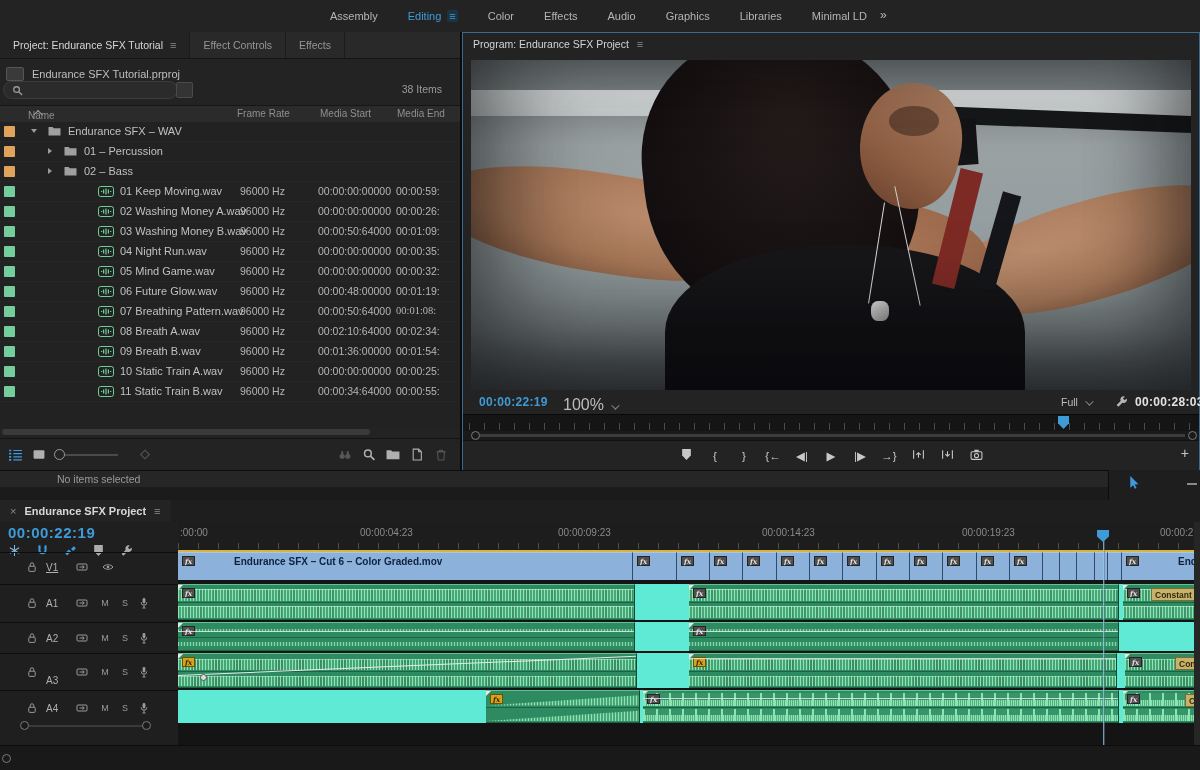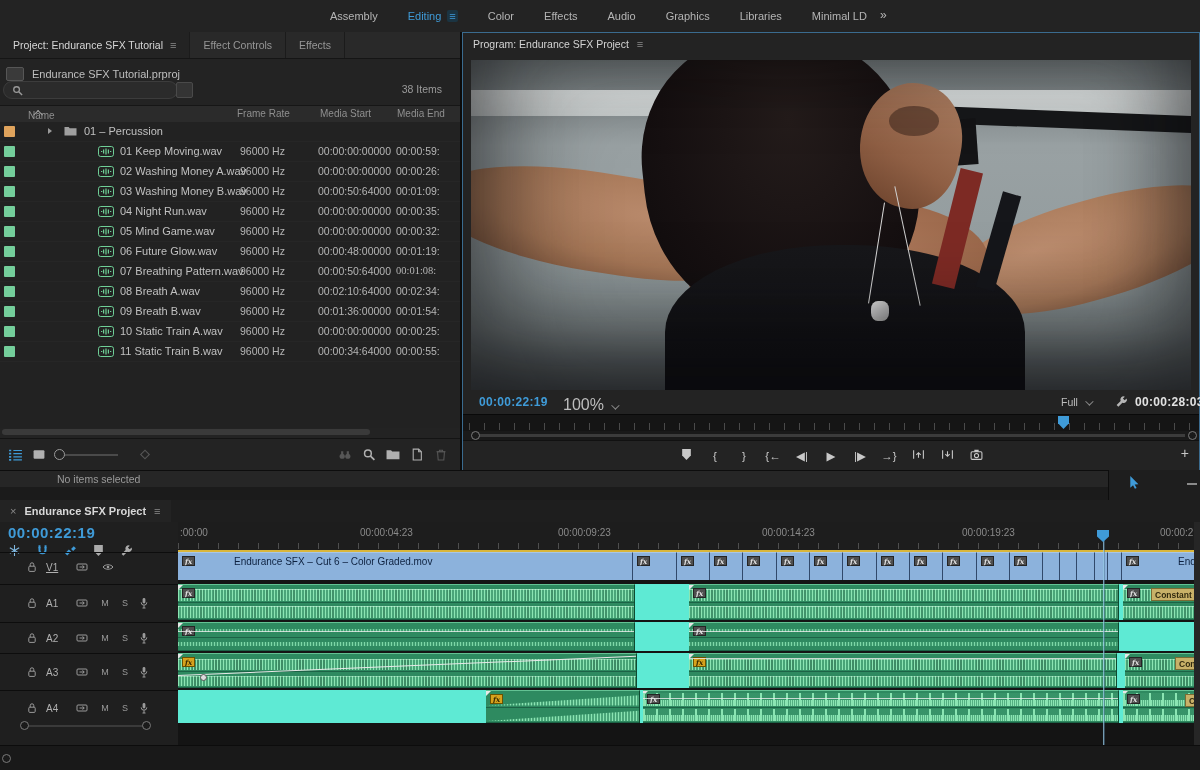--- a/index.html
+++ b/index.html
@@ -98,21 +98,21 @@
   .msbtn{position:absolute;width:14px;height:13px;font-size:9px;color:#9a9a9a;text-align:center;line-height:13px;}
   #tl-zoombar{position:absolute;left:24px;top:203px;width:124px;height:2px;background:#3a3a3a;}
   #tl-tracks{position:absolute;left:178px;top:22px;width:1022px;height:223px;background:#141414;overflow:hidden;}
   #ruler{position:absolute;left:0;top:0;width:100%;height:28px;background:#1d1d1d;border-bottom:1px solid #0c0c0c;}
   #ruler-ticks{position:absolute;left:0;right:0;bottom:1px;height:6px;
     background:repeating-linear-gradient(90deg,#4e4e4e 0 1px,transparent 1px 20px);}
   .rlabel{position:absolute;top:5px;font-size:10px;color:#8a8a8a;white-space:nowrap;}
   #workarea{position:absolute;left:0;top:28px;width:100%;height:2px;background:#d9b63b;}
   .lane{position:absolute;left:0;width:100%;background:#5eead4;}
   .vclip{position:absolute;background:#8cb2dc;border-right:1px solid #31496b;border-top:1px solid #a9c6e6;box-sizing:border-box;overflow:hidden;}
-  .vclip .cname{position:absolute;left:20px;top:3px;font-size:10px;color:#0e2240;white-space:nowrap;font-weight:normal;padding-left:36px;}
+  .vclip .cname{position:absolute;left:20px;top:3px;font-size:10px;color:#0e2240;white-space:nowrap;font-weight:bold;padding-left:36px;}
   .fx{position:absolute;top:3px;left:4px;width:13px;height:10px;background:#4e4e4e;border:1px solid #242424;color:#e0e0e0;
       font:italic bold 7px "DejaVu Serif",serif;text-align:center;line-height:9px;box-sizing:border-box;}
   .fx.yellow{background:#d7a21d;color:#3a2d00;border-color:#6b5200;}
   .aclip{position:absolute;background:#2e8a60;border-right:1px solid #0f4a30;border-top:1px solid #63c293;box-sizing:border-box;overflow:hidden;}
   .aclip:before{content:"";position:absolute;left:0;top:0;border-top:5px solid #e8e8e8;border-right:5px solid transparent;}
   .alane{position:absolute;left:0;width:100%;border-bottom:1px solid #1c6346;}
   .wv{position:absolute;left:0;right:0;}
   .wv.dense{bottom:1px;height:62%;border-top:1px solid rgba(210,255,228,.55);
     background:repeating-linear-gradient(90deg,#8be5b3 0 1px,rgba(139,229,179,.3) 1px 3px),
                repeating-linear-gradient(90deg,rgba(20,80,52,0) 0 9px,rgba(20,80,52,.5) 9px 13px);}
@@ -200,27 +200,47 @@
   <div id="items-count" class="abs">38 Items</div>
   <div id="cols" class="abs">
     <span style="left:28px"><span>Name</span><i class="chev-up"></i></span>
     <span style="left:237px">Frame Rate</span>
     <span style="left:320px">Media Start</span>
     <span style="left:397px">Media End</span>
   </div>
   <div id="tree" class="abs">
       <div class="trow">
         <span class="lab orange"></span>
+        <span class="tchev down" style="left: 32px;"></span>
+        <span class="fold ic" style="left: 48px;">
+          <svg viewBox="0 0 13 10">
+            <path d="M.5 1h4.2l1 1.3h6.8V9.5H.5z" fill="currentColor"></path>
+          </svg>
+        </span>
+        <span class="tname" style="left: 68px;">Endurance SFX – WAV</span>
+      </div>
+      <div class="trow">
+        <span class="lab orange"></span>
         <span class="tchev" style="left: 48px;"></span>
         <span class="fold ic" style="left: 64px;">
           <svg viewBox="0 0 13 10">
             <path d="M.5 1h4.2l1 1.3h6.8V9.5H.5z" fill="currentColor"></path>
           </svg>
         </span>
         <span class="tname" style="left: 84px;">01 – Percussion</span>
+      </div>
+      <div class="trow">
+        <span class="lab orange"></span>
+        <span class="tchev" style="left: 48px;"></span>
+        <span class="fold ic" style="left: 64px;">
+          <svg viewBox="0 0 13 10">
+            <path d="M.5 1h4.2l1 1.3h6.8V9.5H.5z" fill="currentColor"></path>
+          </svg>
+        </span>
+        <span class="tname" style="left: 84px;">02 – Bass</span>
       </div>
       <div class="trow">
         <span class="lab green"></span>
         <span class="afile ic" style="left: 98px;">
           <svg viewBox="0 0 16 11">
             <rect x=".5" y=".5" width="15" height="10" rx="2.2" fill="none" stroke="currentColor"></rect>
             <path d="M3 5.5h1.3M5.6 3.5v4M8 2.5v6M10.4 3.5v4M12 5.5h1.3" stroke="currentColor" stroke-width="1.2"></path>
           </svg>
         </span>
         <span class="tname" style="left: 120px;">01 Keep Moving.wav</span>
@@ -614,21 +634,21 @@
             </svg>
           </span>
         </div>
         <div class="thdr-row" style="top: 131px; height: 35px;">
           <span class="ic" style="left: 26px; top: 12px; width: 12px; height: 12px;">
             <svg viewBox="0 0 12 12">
               <rect x="2.8" y="5.2" width="6.4" height="5.2" rx="1" fill="none" stroke="currentColor"></rect>
               <path d="M4.2 5.2V3.6a1.8 1.8 0 0 1 3.6 0v1.6" fill="none" stroke="currentColor"></path>
             </svg>
           </span>
-          <span class="tk-id" style="top: 13px;">A3</span>
+          <span class="tk-id" style="top: 21px;">A3</span>
           <span class="ic" style="left: 76px; top: 12px; width: 12px; height: 12px;">
             <svg viewBox="0 0 12 12">
               <rect x="1" y="3" width="10" height="6" rx="1" fill="none" stroke="currentColor"></rect>
               <path d="M3.5 6h4.5M6.5 4.5L8.3 6l-1.8 1.5" fill="none" stroke="currentColor"></path>
             </svg>
           </span>
           <span class="msbtn" style="left: 98px; top: 12px;">M</span>
           <span class="msbtn" style="left: 118px; top: 12px;">S</span>
           <span class="ic" style="left: 138px; top: 12px; width: 12px; height: 12px;">
             <svg viewBox="0 0 12 12">

